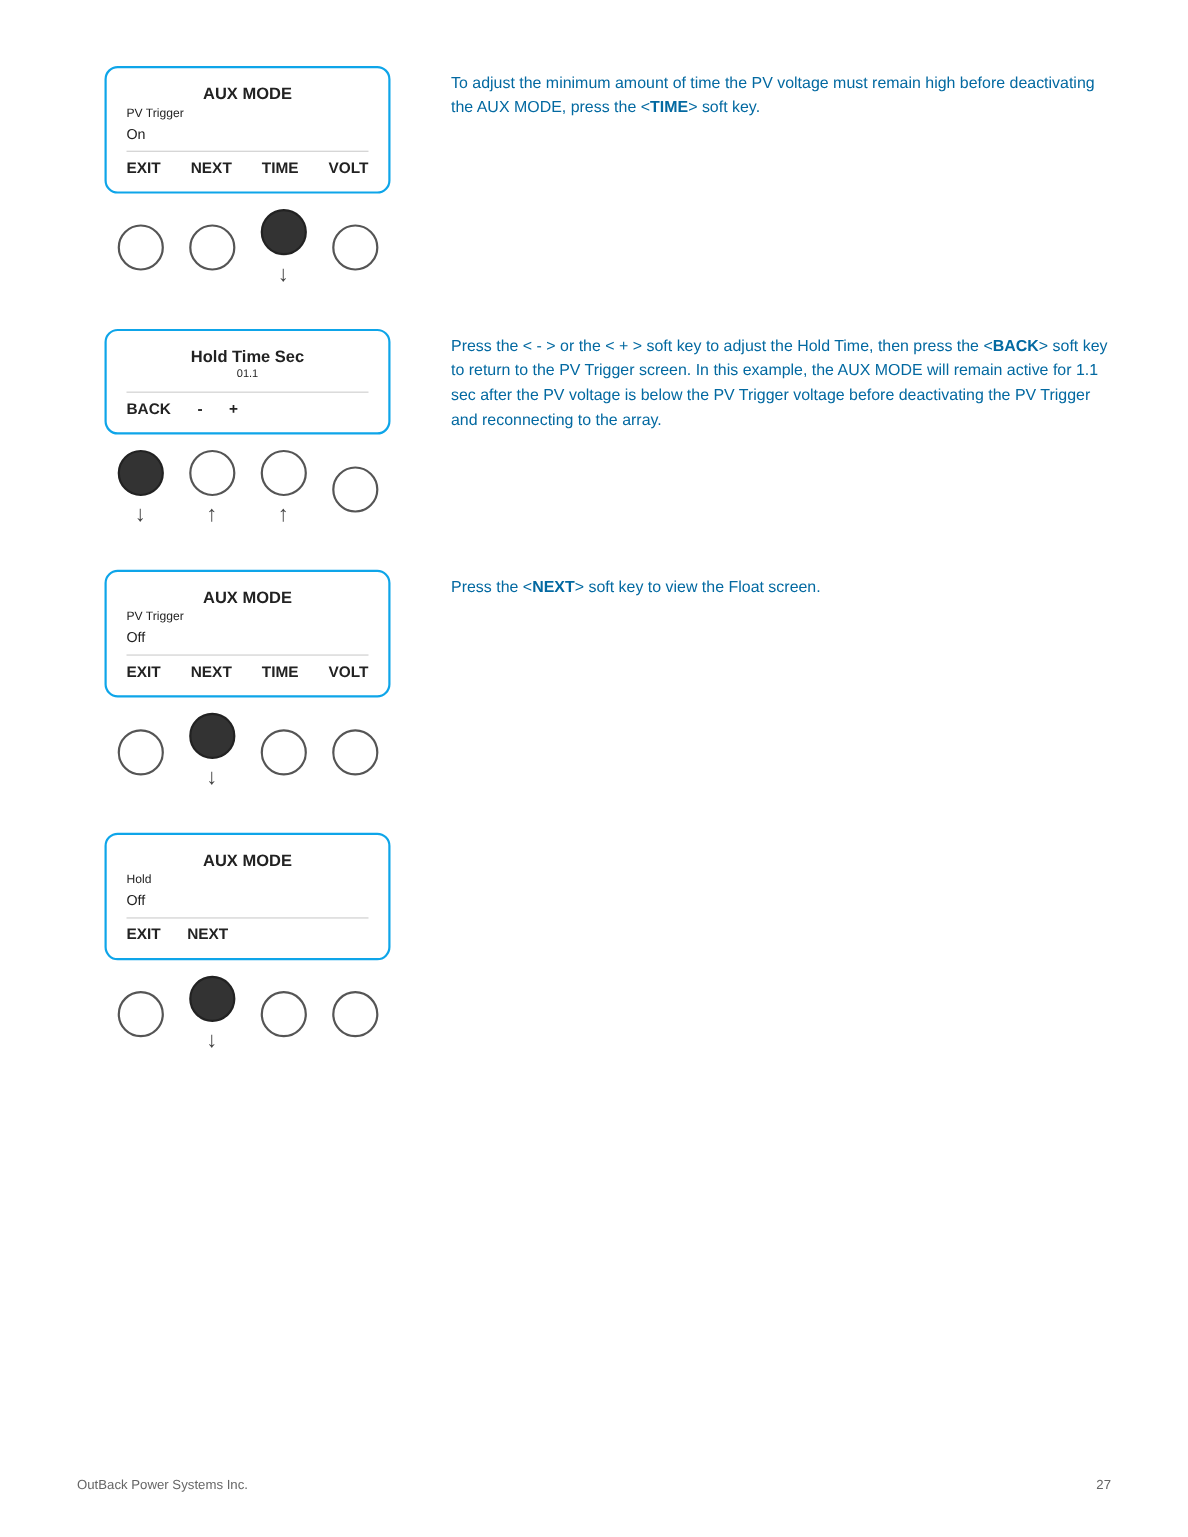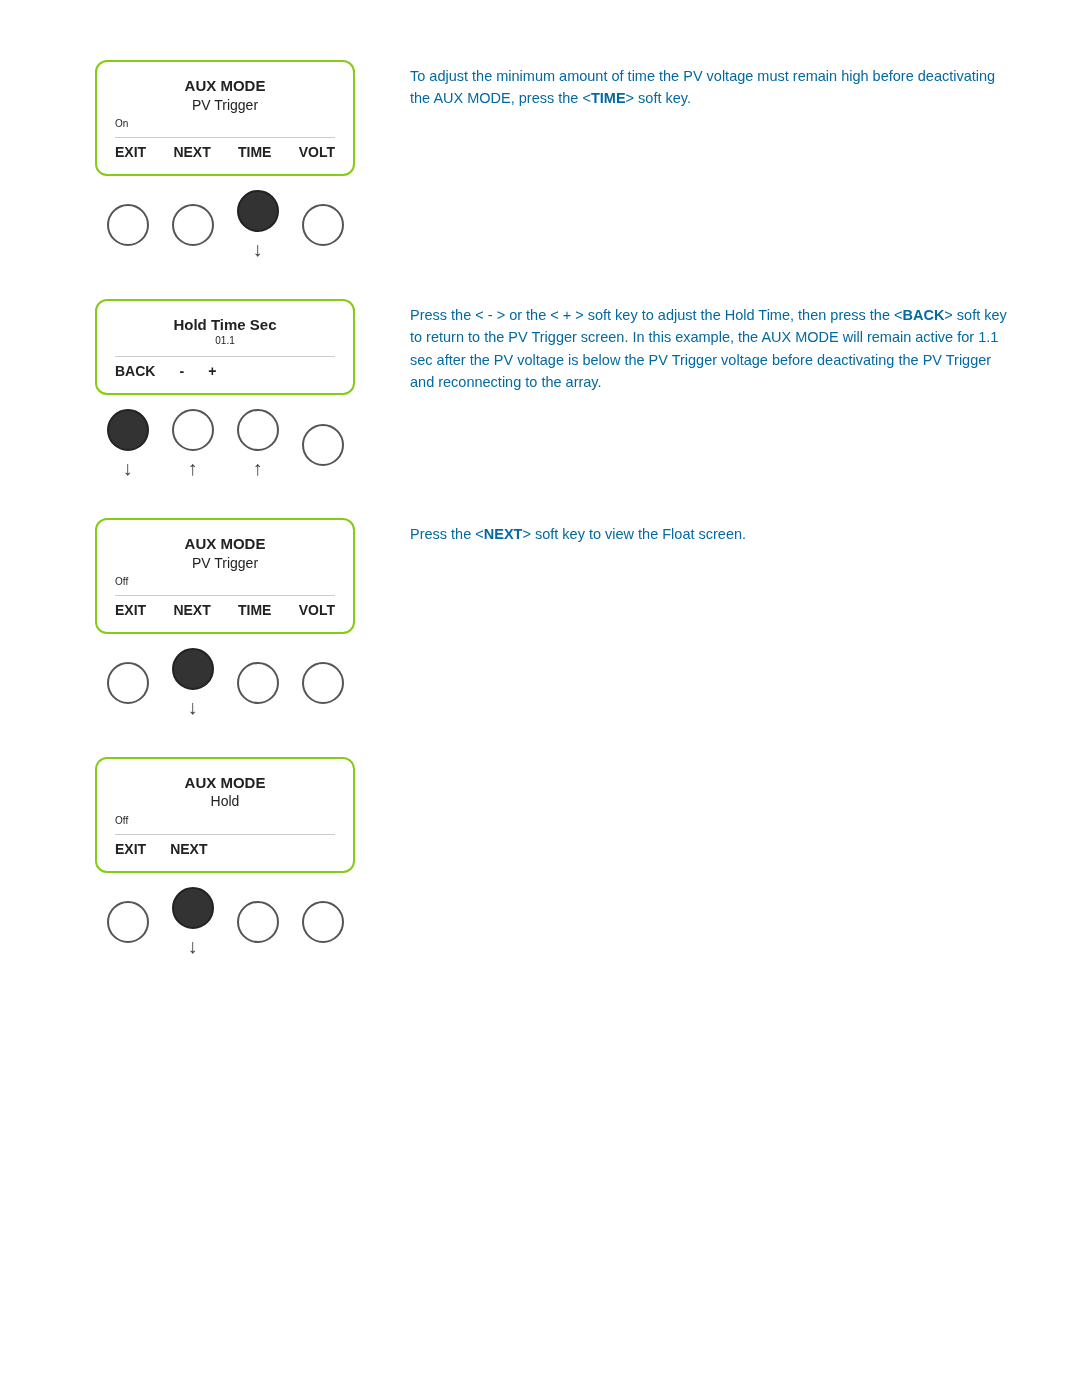--- a/index.html
+++ b/index.html
@@ -50,49 +50,49 @@
       padding-top: 5px;
       font-family: Arial, Helvetica, sans-serif;
       font-size: 14.5px;
       line-height: 1.55;
       color: #0369a1;
     }
 
     
     .lcd-box {
       width: 260px;
-      border: 2px solid #84cc16;
+      border: 2px solid #0ea5e9;
       border-radius: 12px;
       padding: 14px 18px 14px 18px;
       background: #fff;
       font-family: Arial, Helvetica, sans-serif;
     }
 
     .lcd-title {
       text-align: center;
       font-weight: bold;
       font-size: 15px;
       line-height: 1.3;
     }
 
     .lcd-subtitle {
-      text-align: center;
-      font-size: 14px;
+      text-align: left;
+      font-size: 11px;
       line-height: 1.3;
       margin-bottom: 2px;
     }
 
     .lcd-value {
       text-align: center;
       font-size: 10px;
       line-height: 1.4;
     }
 
     .lcd-status {
-      font-size: 10px;
+      font-size: 13px;
       margin-top: 4px;
       margin-bottom: 2px;
     }
 
     .lcd-softkeys {
       display: flex;
       flex-direction: row;
       justify-content: space-between;
       font-size: 14px;
       font-weight: bold;
@@ -303,13 +303,17 @@
           </div>
           <div class="btn-wrapper">
             <div class="btn-circle"></div>
           </div>
         </div>
       </div>
     </div>
 
   </div>
 
+  <div class="footer">
+    <span>OutBack Power Systems Inc.</span>
+    <span>27</span>
+  </div>
 </div>
 
 </body></html>

